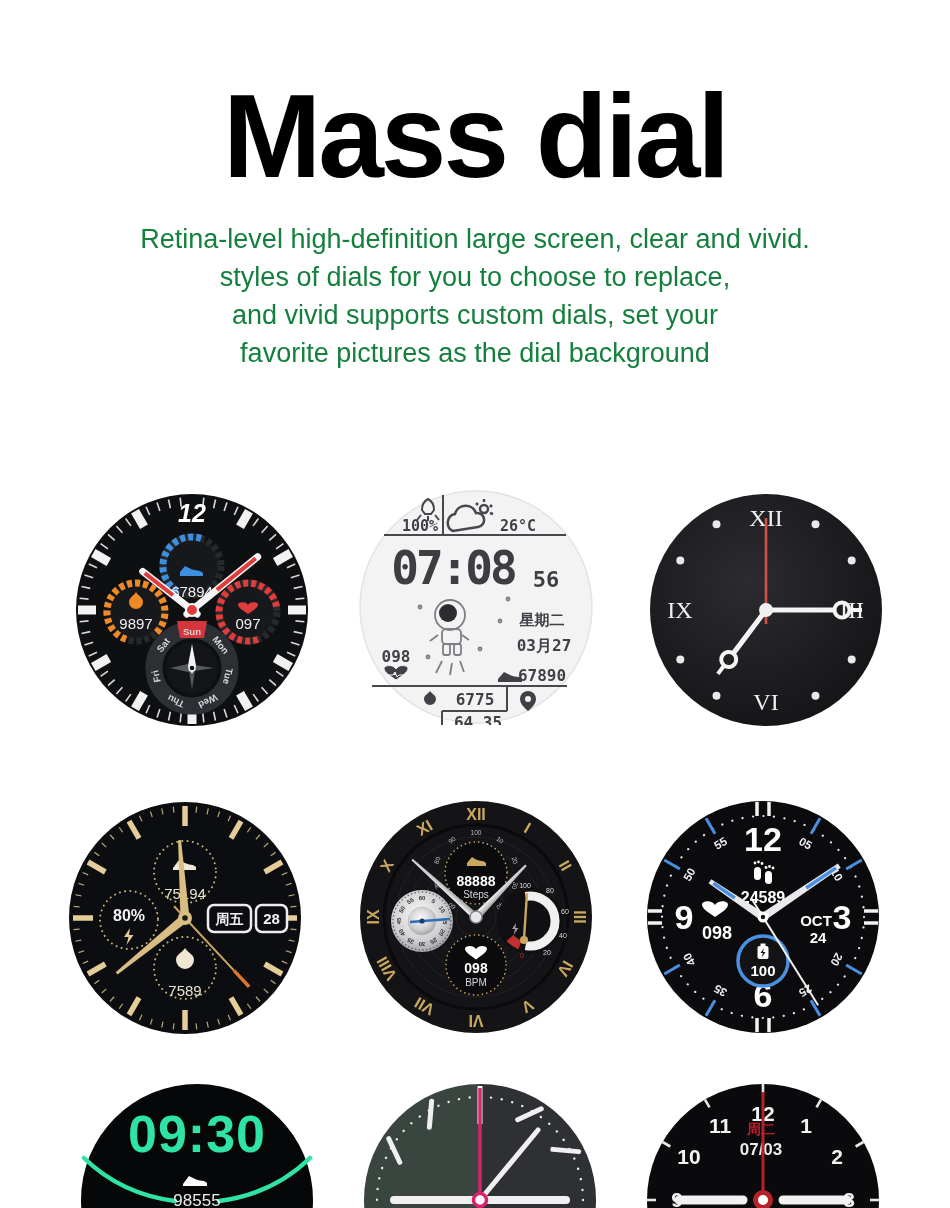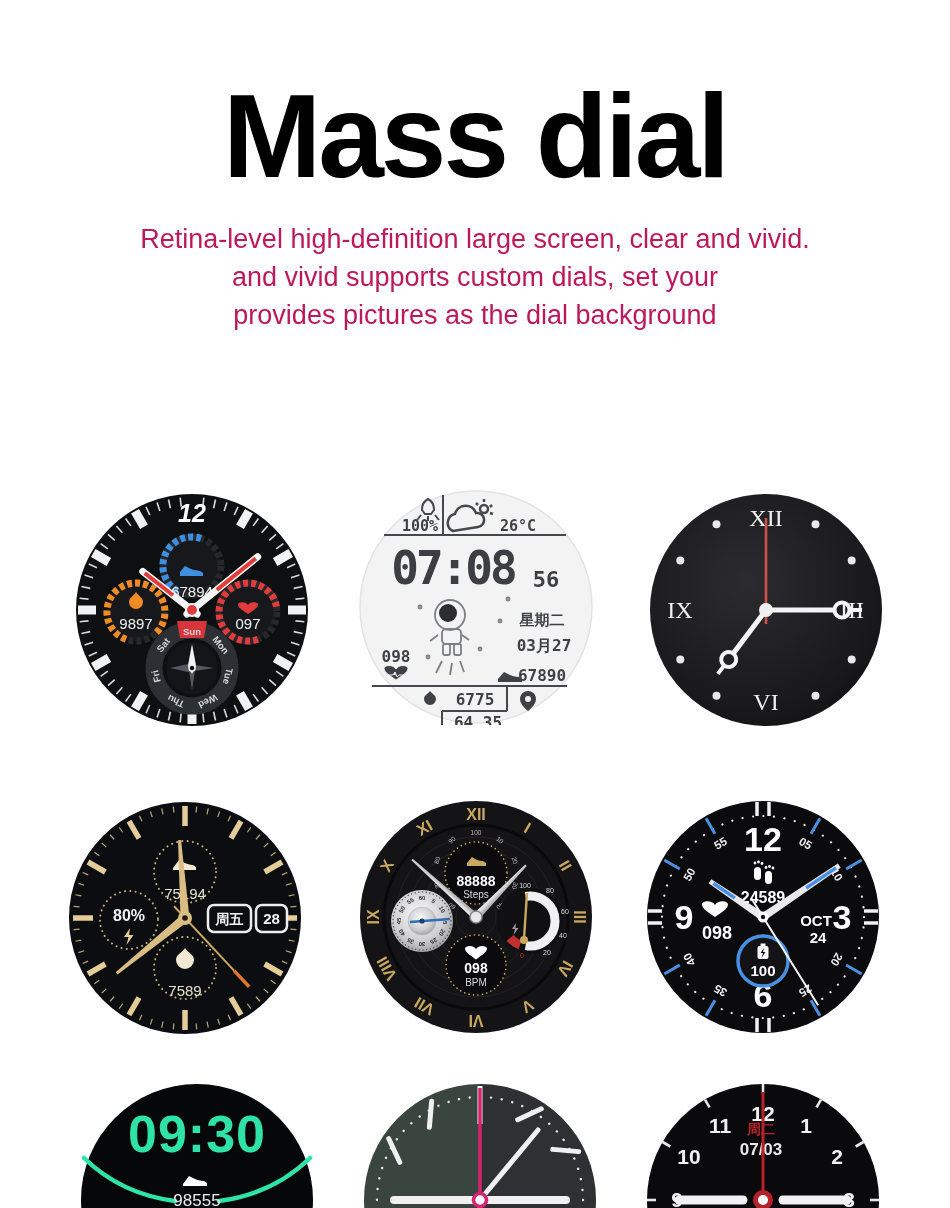--- a/index.html
+++ b/index.html
@@ -1,36 +1,37 @@
 <!DOCTYPE html>
 <html><head>
 <meta charset="utf-8">
 <style>
   html,body{margin:0;padding:0;background:#fff;}
   .page{position:relative;width:950px;height:1208px;background:#fff;overflow:hidden;
         font-family:"Liberation Sans",sans-serif;margin:0 auto;}
   .title{position:absolute;top:72px;left:0;width:950px;text-align:center;
          font-size:118px;font-weight:bold;color:#000;letter-spacing:-3px;line-height:1.1;}
   .subtitle{position:absolute;top:220px;left:0;width:950px;text-align:center;
-            font-size:27px;line-height:38px;color:#be185d;}
+            font-size:27px;line-height:38px;color:#15803d;}
   .face{position:absolute;width:236px;height:236px;}
   svg text{font-family:"Liberation Sans",sans-serif;}
   .mono{font-family:"DejaVu Sans Mono",monospace;font-weight:bold;}
   .serif{font-family:"Liberation Serif",serif;}
 </style>
 </head>
 <body>
 
 <div class="page">
 
   <div class="title">Mass dial</div>
   <div class="subtitle">
     <div>Retina-level high-definition large screen, clear and vivid.</div>
+    <div>styles of dials for you to choose to replace,</div>
     <div>and vivid supports custom dials, set your</div>
-    <div>provides pictures as the dial background</div>
+    <div>favorite pictures as the dial background</div>
   </div>
 
   <svg class="face" style="left:74px;top:492px;" viewBox="0 0 236 236">
     <circle cx="118" cy="118" r="116" fill="#0e0f11"></circle>
     <g>
         <line x1="128.87096017983595" y1="14.569722881699576" x2="129.81171634924485" y2="5.619025823385115" stroke="#d9d9db" stroke-width="1.6"></line>
         <line x1="139.62281584504697" y1="16.27264952368421" x2="141.4940210624068" y2="7.469321117079957" stroke="#d9d9db" stroke-width="1.6"></line>
         <line x1="150.13776741499453" y1="19.090122305304035" x2="152.91892036436906" y2="10.530613658647653" stroke="#d9d9db" stroke-width="1.6"></line>
         <line x1="160.3006108798832" y1="22.99127240516951" x2="163.96124066756542" y2="14.769363286386096" stroke="#d9d9db" stroke-width="1.6"></line>
         <line x1="179.1296662384172" y1="33.86223258500547" x2="184.41973350904948" y2="26.581079635630942" stroke="#d9d9db" stroke-width="1.6"></line>

